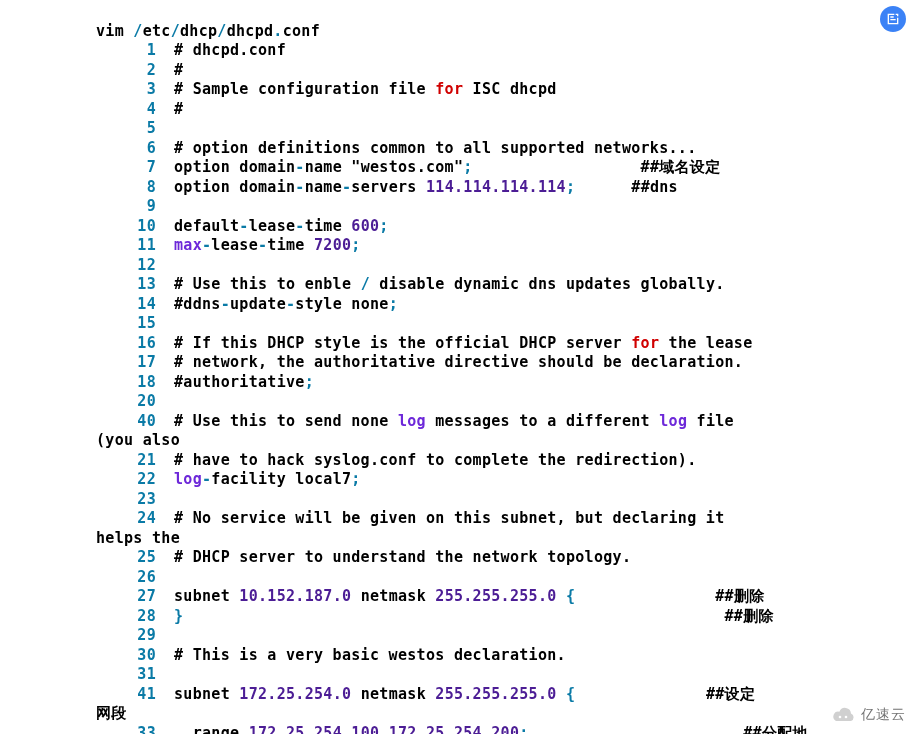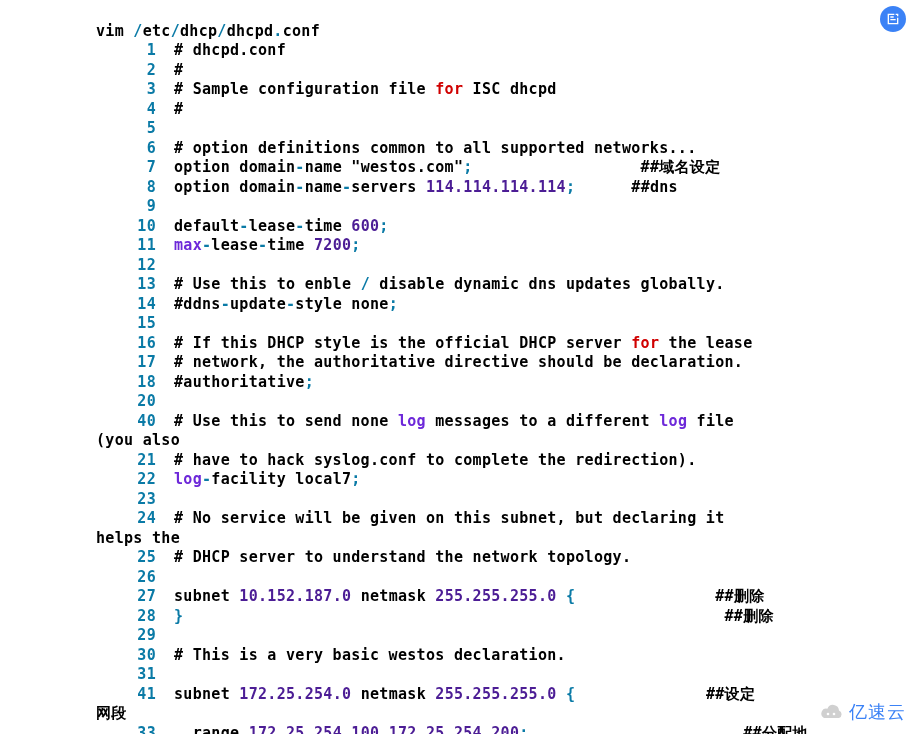--- a/index.html
+++ b/index.html
@@ -47,23 +47,23 @@
     justify-content: center;
   }
   .badge svg { width: 16px; height: 16px; fill: #fff; }
 
   .watermark {
     position: absolute;
     right: 12px;
     bottom: 10px;
     display: flex;
     align-items: center;
-    color: #3b82f6;
+    color: #737373;
     font-family: sans-serif;
-    font-size: 18px;
+    font-size: 14px;
     letter-spacing: 1px;
     font-weight: 500;
   }
   .watermark .cloud {
     margin-right: 4px;
   }
 </style>
 </head>
 <body>
 

